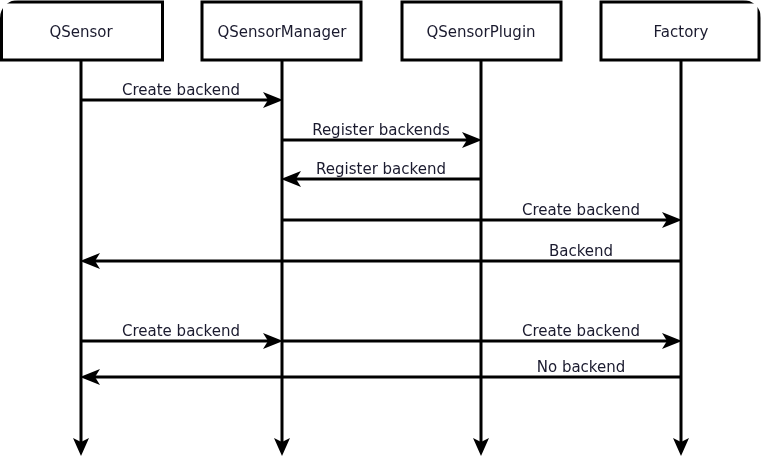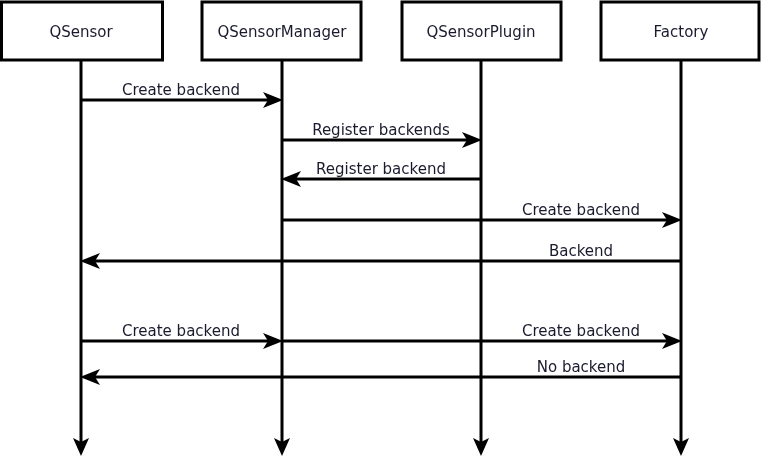--- a/index.html
+++ b/index.html
@@ -7,20 +7,21 @@
     padding: 0;
     background: #ffffff;
   }
   #diagram-root {
     position: relative;
     width: 761px;
     height: 463px;
     background: #ffffff;
     font-family: "DejaVu Sans", sans-serif;
     overflow: hidden;
+    border-radius: 18px;
   }
   #seq-svg {
     position: absolute;
     left: 0;
     top: 0;
     width: 761px;
     height: 463px;
     display: block;
   }
   .participant-box {

